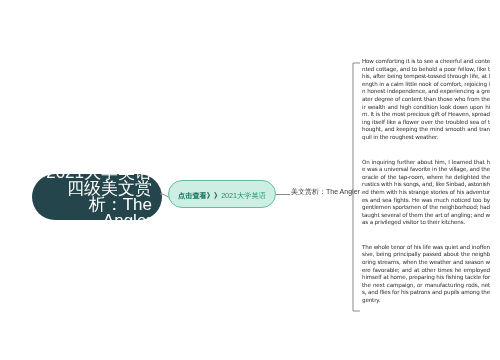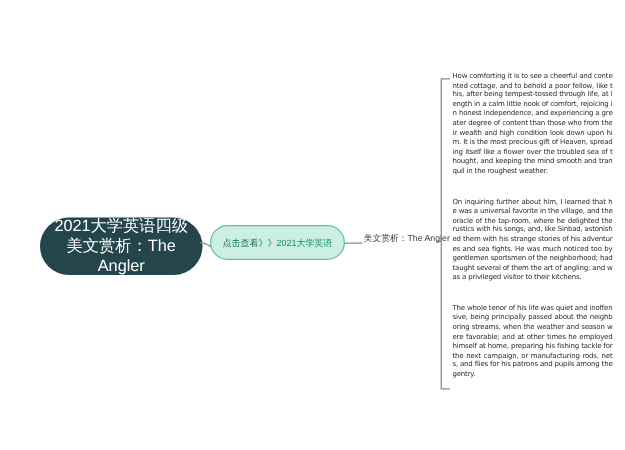--- a/index.html
+++ b/index.html
@@ -29,23 +29,23 @@
     background: #24454c;
     border-radius: 23px;
     display: flex;
     align-items: center;
     justify-content: center;
     box-sizing: border-box;
     padding: 0 10px;
   }
   .root-label {
     color: #ffffff;
-    font-size: 13px;
+    font-size: 17px;
     line-height: 16px;
-    text-align: center;
+    text-align: right;
     letter-spacing: 0px;
   }
 
   
   .branch-curve {
     position: absolute;
     left: 160px;
     top: 188px;
     width: 18px;
     height: 18px;
@@ -66,21 +66,21 @@
     overflow: hidden;
   }
   .green-label {
     color: #1b8f72;
     font-size: 7.2px;
     line-height: 9.6px;
     word-break: break-all;
   }
   .green-label .hl {
     color: #12705a;
-    font-weight: normal;
+    font-weight: bold;
   }
 
   
   .stub-line {
     position: absolute;
     left: 276px;
     top: 193.5px;
     width: 14px;
     height: 1px;
     background: #8a8a8a;

